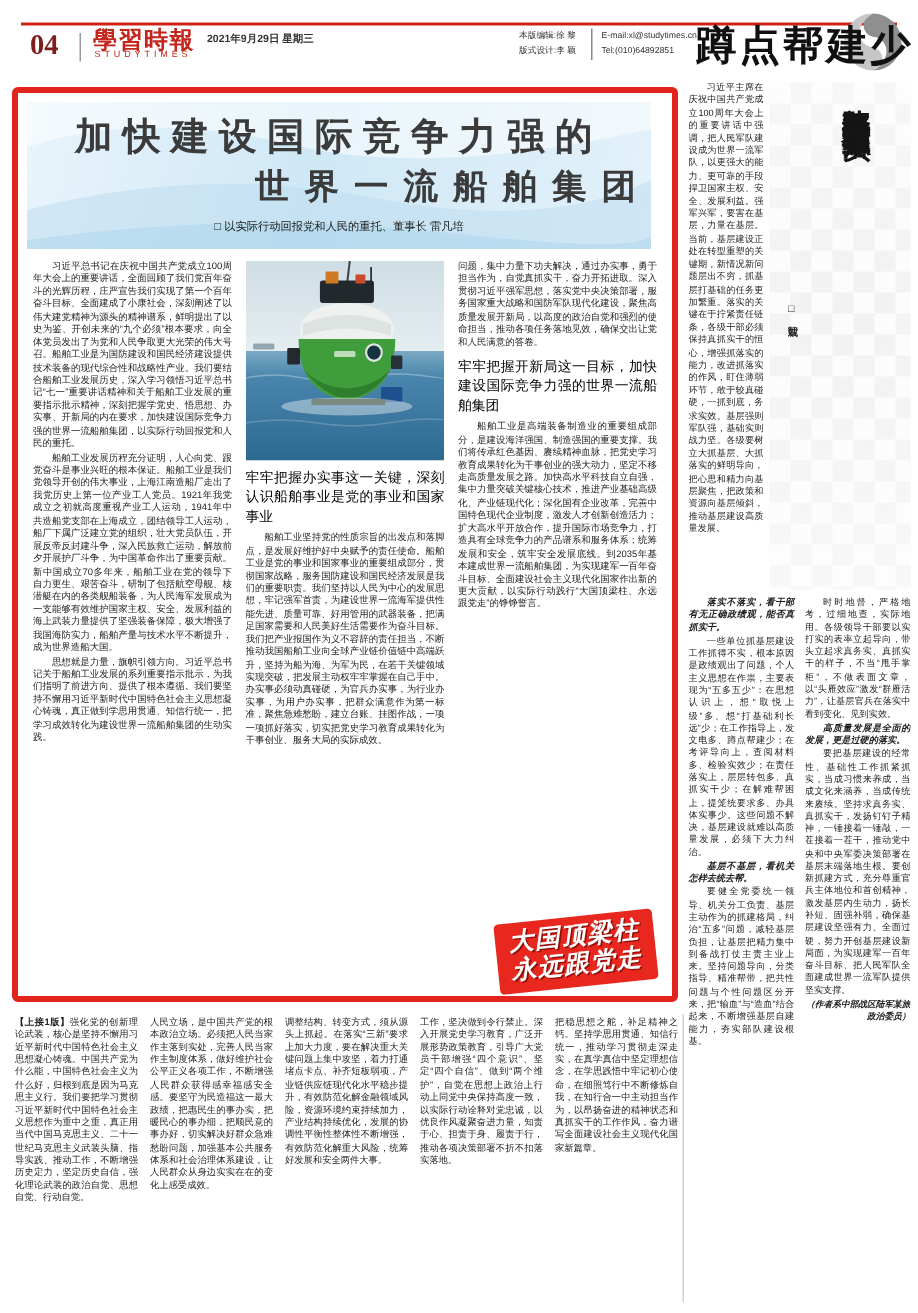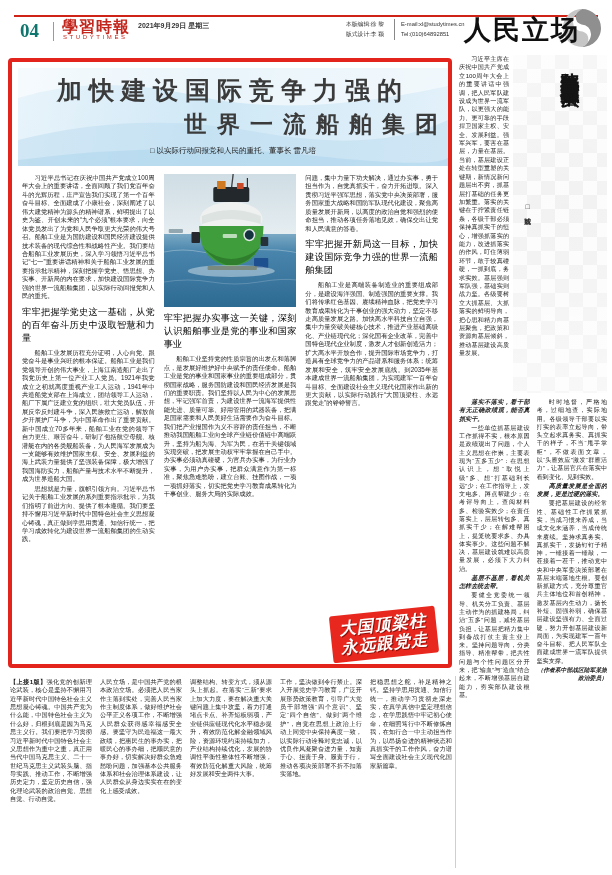--- a/index.html
+++ b/index.html
@@ -1,33 +1,33 @@
 <!DOCTYPE html>
 <html><head>
 <meta charset="utf-8">
 <style>
   * { margin:0; padding:0; box-sizing:border-box; }
   html,body { width:612px; height:875px; }
   body { position:relative; background:#fff; font-family:"Liberation Sans",sans-serif; color:#1b1b1b; overflow:hidden; }
 
   
   .top-rule { position:absolute; left:14px; top:15px; width:584px; height:2px; background:#d02318; }
-  .pagenum { position:absolute; left:20px; top:20px; font-size:19px; font-weight:bold; color:#0f766e; font-family:"Liberation Serif",serif; }
+  .pagenum { position:absolute; left:20px; top:20px; font-size:19px; font-weight:bold; color:#7f1d1d; font-family:"Liberation Serif",serif; }
   .pn-divider { position:absolute; left:53px; top:22px; width:1px; height:19px; background:#9a9a9a; }
   .masthead { position:absolute; left:62px; top:17px; font-size:16px; font-weight:bold; color:#c3261c; font-family:"Liberation Serif",serif; letter-spacing:1px; }
   .masthead-en { position:absolute; left:63px; top:34px; font-size:6px; letter-spacing:2.6px; color:#c3261c; }
   .issue-date { position:absolute; left:138px; top:21px; font-size:7px; font-weight:bold; color:#333; }
   .staff { position:absolute; left:346px; top:19px; font-size:5.8px; line-height:1.8; color:#333; }
   .contact { position:absolute; left:394px; top:19px; font-size:5.8px; line-height:1.8; color:#333; border-left:1px solid #888; padding-left:6px; }
   .section-title { position:absolute; left:464px; top:12px; font-size:27px; font-weight:bold; color:#101010; letter-spacing:2px; z-index:2; }
   .swirl { position:absolute; left:558px; top:8px; width:48px; height:40px; z-index:1; }
 
   
   .main-box { position:absolute; left:8px; top:58px; width:444px; height:610px; border:4px solid #e3241d; border-radius:4px; background:#fff; }
-  .banner { position:relative; margin:6px 0 4px 6px; height:98px; background:linear-gradient(100deg,#e9f4fb 0%,#cfe8f6 45%,#e3f1fa 100%); overflow:hidden; }
+  .banner { position:relative; margin:6px 14px 4px 6px; height:98px; background:linear-gradient(100deg,#e9f4fb 0%,#cfe8f6 45%,#e3f1fa 100%); overflow:hidden; }
   .banner svg.waves { position:absolute; inset:0; width:100%; height:100%; }
   .m-title { position:relative; text-align:center; font-weight:bold; color:#3b3b3b; font-family:"Liberation Serif",serif; z-index:1; }
   .m-title1 { font-size:25px; letter-spacing:7px; margin-top:6px; }
   .m-title2 { font-size:23px; letter-spacing:10px; margin-top:2px;text-align:right; }
   .m-byline { position:relative; text-align:center; font-size:7.5px; color:#222; margin-top:6px; z-index:1; }
 
   .cols { display:flex; gap:9px; padding:4px 10px 0 10px; }
   .col { flex:1; height:488px; overflow:hidden; font-size:6.3px; line-height:1.34; text-align:justify; color:#1c1c1c; }
   .col p { text-indent:2em; margin-bottom:1px; }
   .col p.noindent { text-indent:0; }
@@ -73,42 +73,41 @@
 <div class="masthead-en">STUDYTIMES</div>
 <div class="issue-date">2021年9月29日 星期三</div>
 <div class="staff">
   <div>本版编辑:徐 黎</div>
   <div>版式设计:李 颖</div>
 </div>
 <div class="contact">
   <div>E-mail:xl@studytimes.cn</div>
   <div>Tel:(010)64892851</div>
 </div>
-<div class="section-title">人民立场</div>
+<div class="section-title">蹲点帮建少</div>
 <svg class="swirl" viewBox="0 0 44 40">
   <path d="M22 1a19 19 0 0 1 19 19c0 10-8 19-19 19 6-4 9-8 9-13a9.5 9.5 0 0 0-9.5-9.5A8 8 0 0 1 22 1z" fill="#8f8f8f"></path>
   <path d="M22 39A19 19 0 0 1 3 20C3 10 11 1 22 1c-6 4-9 8-9 13a9.5 9.5 0 0 0 9.5 9.5A8 8 0 0 1 22 39z" fill="#c6c6c6"></path>
 </svg>
 
 <div class="main-box">
   <div class="banner">
     <svg class="waves" viewBox="0 0 432 98" preserveAspectRatio="none">
       <path d="M0 30 Q80 5 180 28 T432 18 V0 H0 Z" fill="#ffffff" opacity="0.55"></path>
       <path d="M0 72 Q120 42 240 64 T432 52 V98 H0 Z" fill="#bcdcf0" opacity="0.5"></path>
       <path d="M0 92 Q150 72 300 88 T432 82 V98 H0 Z" fill="#a8d2ec" opacity="0.45"></path>
     </svg>
     <div class="m-title m-title1">加快建设国际竞争力强的</div>
     <div class="m-title m-title2">世界一流船舶集团</div>
     <div class="m-byline">□ 以实际行动回报党和人民的重托、董事长 雷凡培</div>
   </div>
 
   <div class="cols">
     <div class="col">
       <p>习近平总书记在庆祝中国共产党成立100周年大会上的重要讲话，全面回顾了我们党百年奋斗的光辉历程，庄严宣告我们实现了第一个百年奋斗目标、全面建成了小康社会，深刻阐述了以伟大建党精神为源头的精神谱系，鲜明提出了以史为鉴、开创未来的“九个必须”根本要求，向全体党员发出了为党和人民争取更大光荣的伟大号召。船舶工业是为国防建设和国民经济建设提供技术装备的现代综合性和战略性产业。我们要结合船舶工业发展历史，深入学习领悟习近平总书记“七一”重要讲话精神和关于船舶工业发展的重要指示批示精神，深刻把握学党史、悟思想、办实事、开新局的内在要求，加快建设国际竞争力强的世界一流船舶集团，以实际行动回报党和人民的重托。</p>
-      <div class="sub">牢牢把握学党史这一基础，从党的百年奋斗历史中汲取智慧和力量</div>
       <p>船舶工业发展历程充分证明，人心向党、跟党奋斗是事业兴旺的根本保证。船舶工业是我们党领导开创的伟大事业，上海江南造船厂走出了我党历史上第一位产业工人党员。1921年我党成立之初就高度重视产业工人运动，1941年中共造船党支部在上海成立，团结领导工人运动，船厂下属广泛建立党的组织，壮大党员队伍，开展反帝反封建斗争，深入民族救亡运动，解放前夕开展护厂斗争，为中国革命作出了重要贡献。新中国成立70多年来，船舶工业在党的领导下自力更生、艰苦奋斗，研制了包括航空母舰、核潜艇在内的各类舰船装备，为人民海军发展成为一支能够有效维护国家主权、安全、发展利益的海上武装力量提供了坚强装备保障，极大增强了我国海防实力，船舶产量与技术水平不断提升，成为世界造船大国。</p>
       <p>思想就是力量，旗帜引领方向。习近平总书记关于船舶工业发展的系列重要指示批示，为我们指明了前进方向、提供了根本遵循。我们要坚持不懈用习近平新时代中国特色社会主义思想凝心铸魂，真正做到学思用贯通、知信行统一，把学习成效转化为建设世界一流船舶集团的生动实践。</p>
     </div>
 
     <div class="col">
       <svg class="photo" viewBox="0 0 140 133" preserveAspectRatio="none">
         <defs>
           <linearGradient id="sky" x1="0" y1="0" x2="0" y2="1">
             <stop offset="0" stop-color="#cfdde4"></stop>
               <stop offset="1" stop-color="#e9f0f3"></stop>

